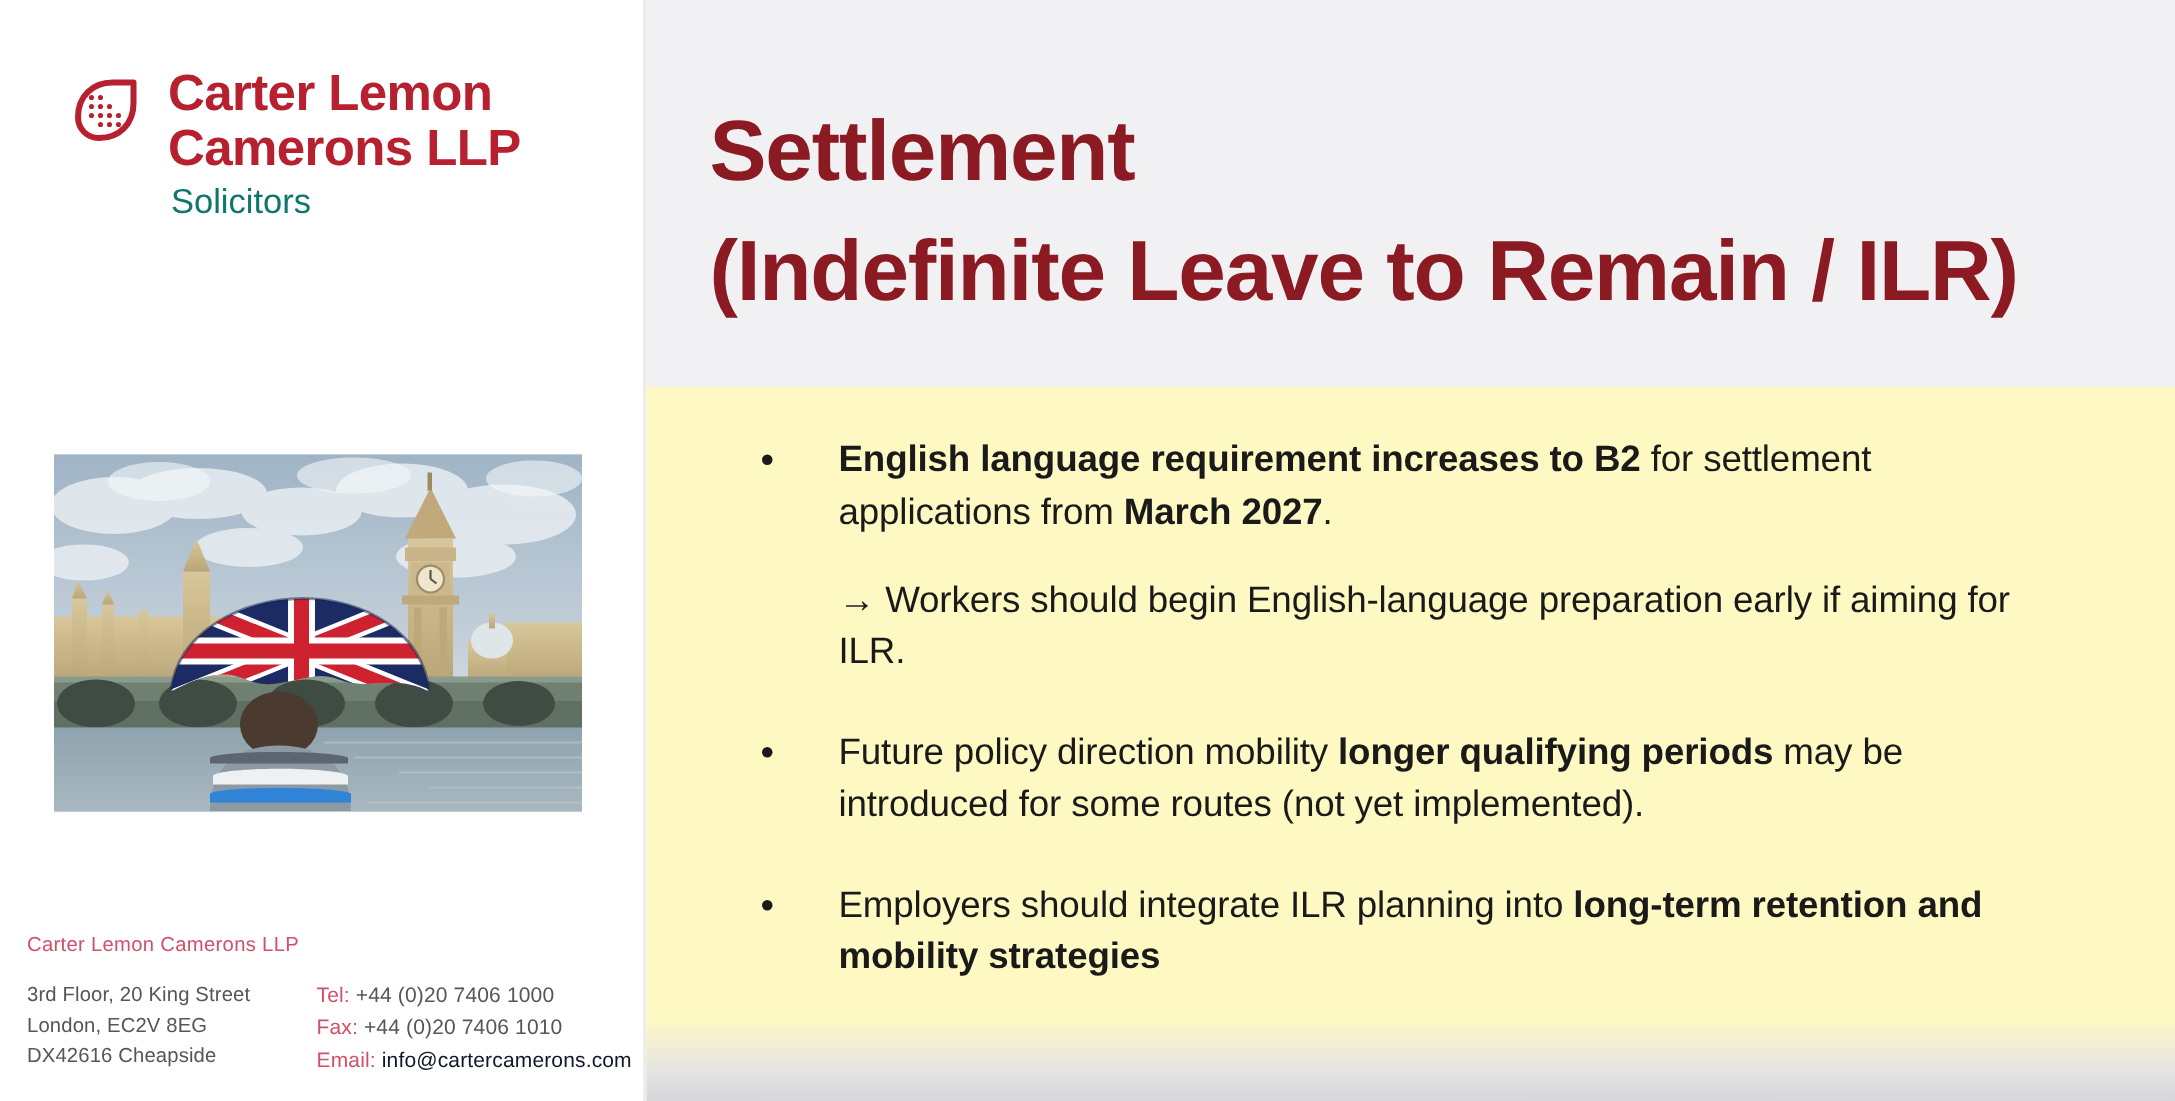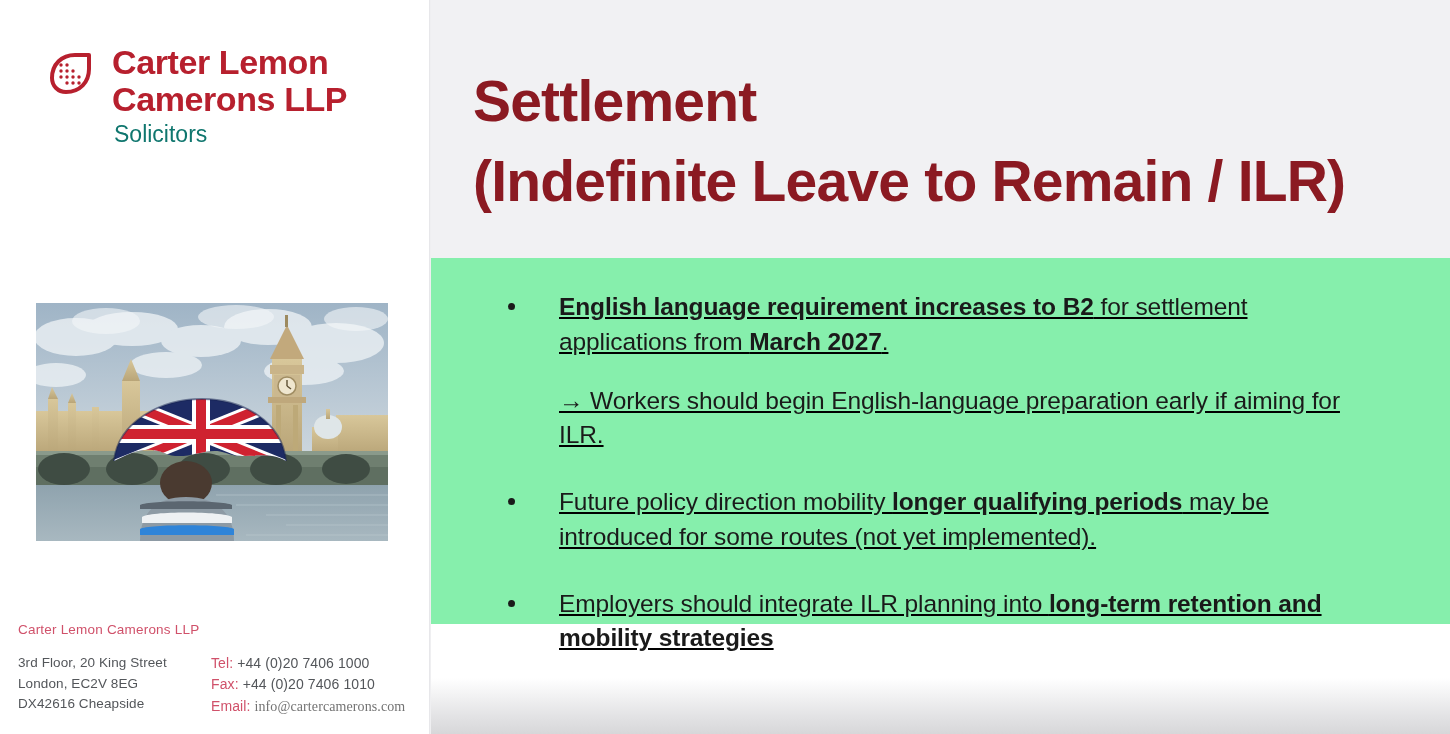--- a/index.html
+++ b/index.html
@@ -124,31 +124,30 @@
     line-height: 1.52;
     letter-spacing: 0.1px;
     white-space: nowrap;
     color: #53565A;
   }
   .contact-label {
     color: #D0516A;
     font-weight: normal;
   }
   .contact-email-val {
-    color: #737373;
-    font-family: Liberation Serif, serif;
+    color: #0f172a;
   }
 
   
   .right-panel {
     position: absolute;
     left: 431px; top: 0;
     width: 1019px;
-    height: 624px;
-    background: #86efac;
+    height: 734px;
+    background: #fef9c3;
   }
   .title-band {
     position: absolute;
     left: 0; top: 0;
     width: 1019px;
     height: 258px;
     background: #f1f1f3;
   }
   .title-wrap {
     position: absolute;
@@ -164,21 +163,20 @@
     letter-spacing: -0.8px;
     white-space: nowrap;
   }
 
   
   .bullets {
     position: absolute;
     left: 66px;
     top: 290px;
     width: 880px;
-    text-decoration: underline;
   }
   .bullet {
     position: relative;
     padding-left: 62px;
     margin-bottom: 32px;
     font-size: 24.5px;
     line-height: 1.42;
     color: #1a1a1a;
     letter-spacing: -0.1px;
   }

